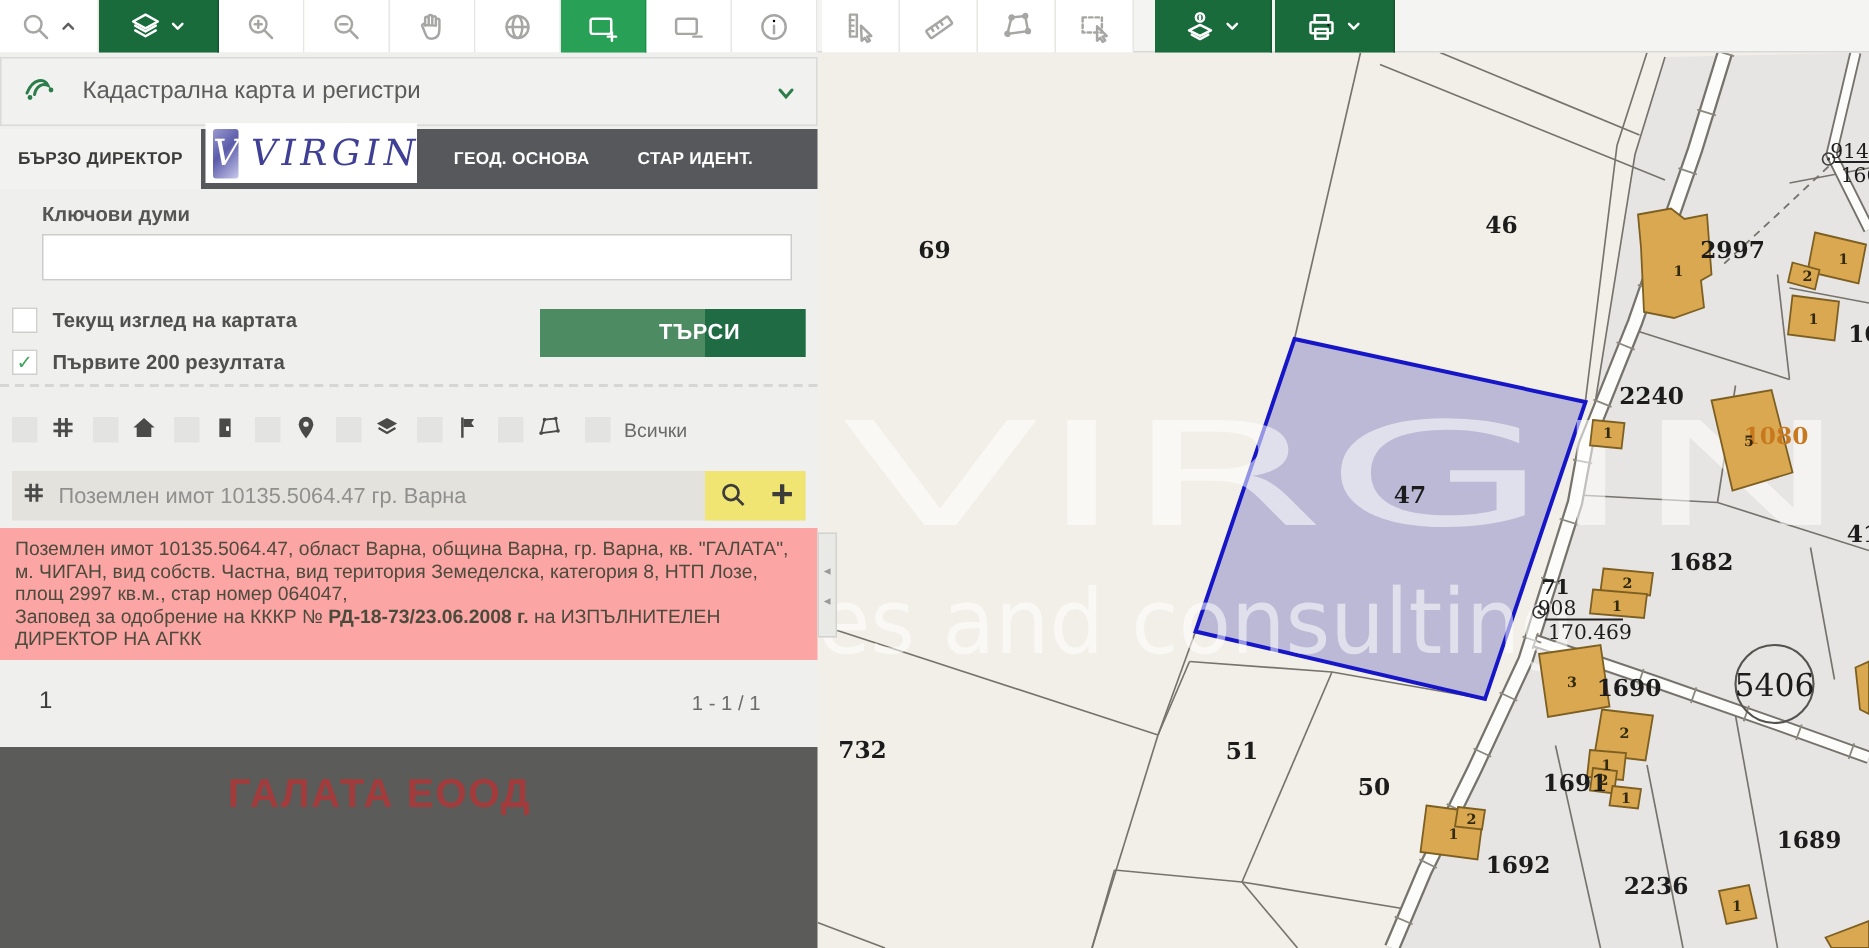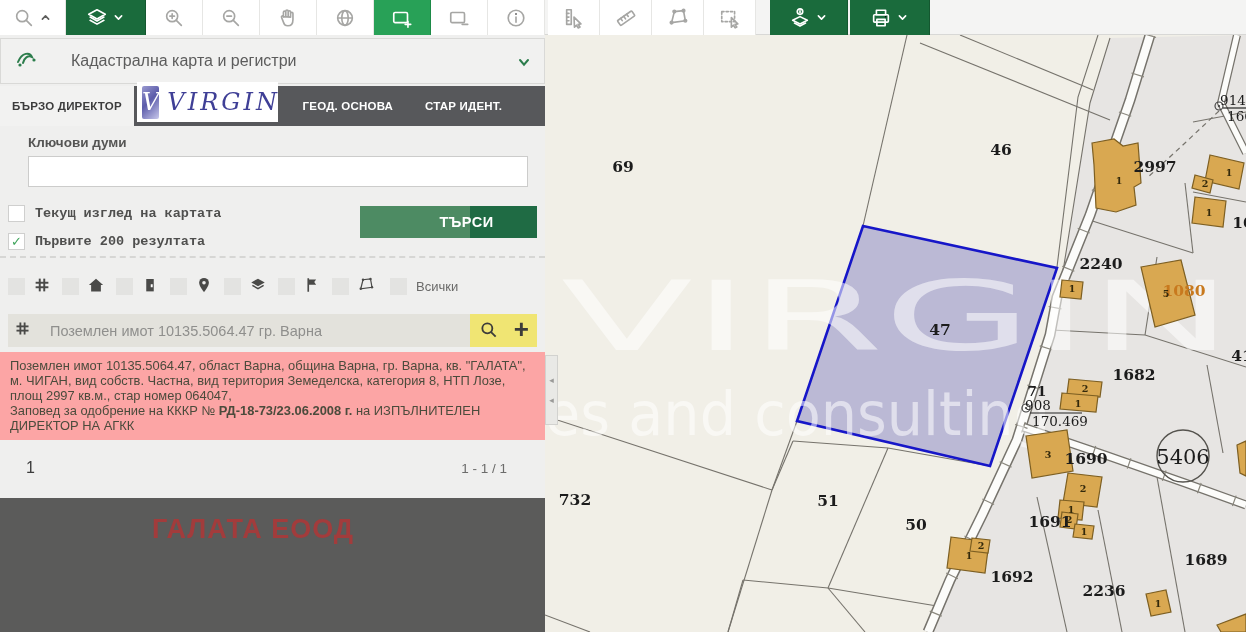--- a/index.html
+++ b/index.html
@@ -14,21 +14,21 @@
     justify-content:center; gap:3px; cursor:pointer; }
   .tbtn.dark  { background:#1a6b3c; border-right:1px solid #14572f; }
   .tbtn.bright{ background:#28a157; border-right:1px solid #1d8a47; }
   .tbtn svg { display:block; }
 
   
   #sidebar { position:absolute; left:0; top:35px; width:545px; height:597px;
     background:#efefee; z-index:20; }
   #app-header { position:absolute; left:0; top:3px; width:545px; height:46px;
     background:#f1f1f0; border:1px solid #d9d9d7; display:flex; align-items:center; }
-  #app-header .title { color:#5c5c5c; font-size:16px; margin-left:32px; }
+  #app-header .title { color:#5c5c5c; font-size:16px; margin-left:16px; }
   #kais-logo { margin-left:14px; }
   #hdr-chevron { position:absolute; right:12px; top:15px; }
 
   #tabsbar { position:absolute; left:0; top:51px; width:545px; height:40px;
     background:#57585b; display:flex; align-items:stretch; }
   .tab { color:#ffffff; font-size:11.5px; font-weight:bold; letter-spacing:.2px;
     padding:0 12px; display:flex; align-items:center; cursor:pointer; white-space:nowrap; }
   .tab.active { background:#f2f2f1; color:#3c3c3c; }
 
   #virgin-logo { position:absolute; left:137px; top:47px; width:141px; height:40px;
@@ -42,36 +42,36 @@
 
   #kw-label { position:absolute; left:28px; top:100px; font-size:13.5px; font-weight:bold; color:#555554; }
   #kw-input { position:absolute; left:28px; top:121px; width:500px; height:31px;
     border:1px solid #cccccb; background:#ffffff; font-size:14px; padding:0 8px; }
   .cbrow { position:absolute; left:8px; display:flex; align-items:center; gap:10px; }
   .cb { width:17px; height:17px; background:#ffffff; border:1px solid #cfcfce;
     display:flex; align-items:center; justify-content:center; font-size:13px;
     color:#3fa45b; cursor:pointer; }
   .cb .mark { visibility:hidden; }
   .cb.checked .mark { visibility:visible; }
-  .cblabel { font-size:13.5px; font-weight:bold; color:#4f4f4e;font-family:Liberation Mono, monospace; }
+  .cblabel { font-size:13.5px; font-weight:bold; color:#4f4f4e; }
   #search-btn { position:absolute; left:360px; top:171px; width:177px; height:32px;
     background:#4d8b63; border:none; color:#ffffff; font-size:14.5px; font-weight:bold;
     letter-spacing:.5px; cursor:pointer;padding-left:36px; }
   #search-btn .darkend { position:absolute; right:0; top:0; width:67px; height:32px; background:#1f6b44; }
   #search-btn .lbl { position:relative; z-index:2; }
 
   #dashed-sep { position:absolute; left:0; top:221px; width:545px; border-top:2px dashed #d6d6d4; }
 
   #filter-row { position:absolute; left:0; top:241px; width:545px; height:24px; }
   .fcb { position:absolute; top:2px; width:17px; height:17px; background:#e3e3e1; cursor:pointer; }
   .ficon { position:absolute; top:0; cursor:pointer; }
   #all-label { position:absolute; left:416px; top:3px; font-size:13px; color:#6a6a69; }
 
   #result-row { position:absolute; left:8px; top:279px; width:529px; height:33px;
-    background:#e3e2dc; display:flex; align-items:center; cursor:pointer;gap:11px; }
+    background:#e3e2dc; display:flex; align-items:center; cursor:pointer; }
   #result-row .yellowzone { position:absolute; right:0; top:0; width:67px; height:33px; background:#f0e573; }
   #result-row .rtext { font-size:14.5px; color:#8f8f8d; margin-left:8px; }
   #result-grid-icon { margin-left:6px; }
   #result-mag { position:absolute; right:38px; top:6px; cursor:pointer; }
   #result-plus { position:absolute; right:8px; top:0px; font-size:26px; font-weight:bold; color:#3c3c3a; cursor:pointer; }
 
   #result-detail { position:absolute; left:0; top:317px; width:545px; height:88px;
     background:#fca5a5; color:#4b4b3c; font-size:12.9px; line-height:14.9px;
     padding:7px 12px 0 10px; }
   #pagination-page { position:absolute; left:26px; top:424px; font-size:16px; color:#3c3c3c; cursor:pointer; }

